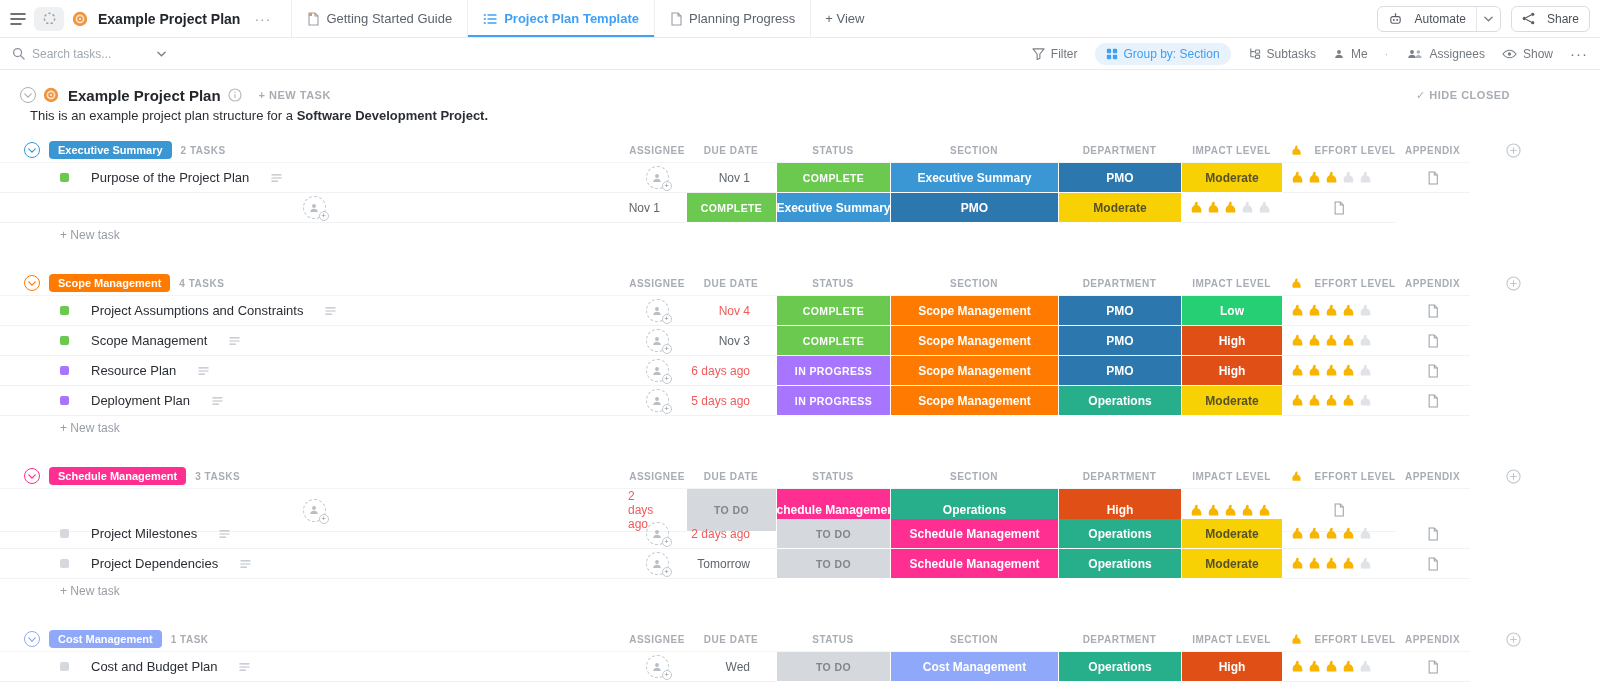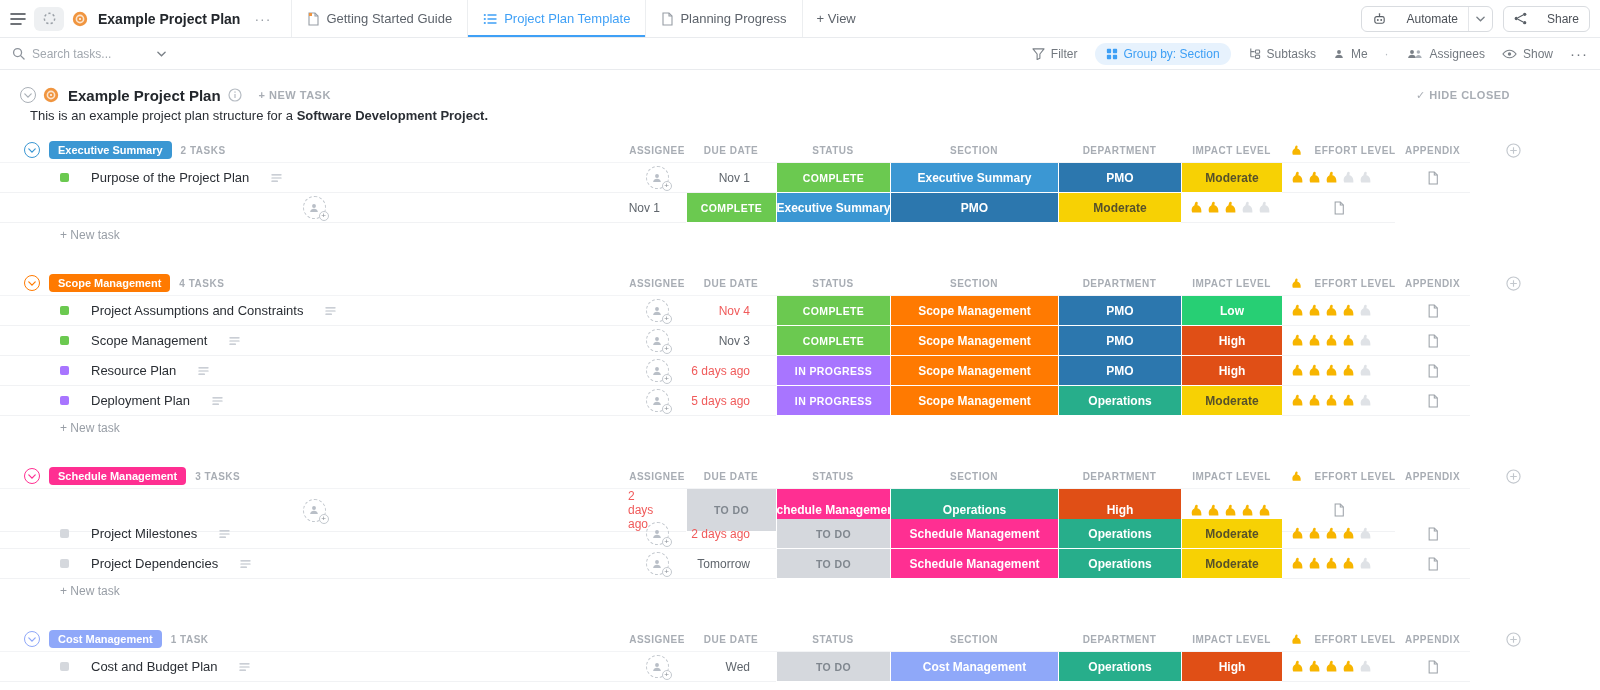--- a/index.html
+++ b/index.html
@@ -9,26 +9,26 @@
   
   .topbar{height:38px;display:flex;align-items:center;border-bottom:1px solid #e9ebee;padding:0 10px;gap:8px}
   .icon-btn{display:flex;align-items:center;justify-content:center;cursor:pointer}
   .spinner-btn{width:30px;height:24px;background:#eef0f2;border-radius:6px}
   .space-avatar{width:16px;height:16px}
   .doc-title{font-size:14px;font-weight:700;color:#23272c;margin-left:2px;white-space:nowrap}
   .title-more{color:#9aa0a7;font-size:14px;letter-spacing:1px;padding:0 6px;cursor:pointer}
   .tabs{display:flex;align-self:stretch;align-items:stretch;margin-left:6px}
   .tab{display:flex;align-items:center;gap:7px;padding:0 15px;font-size:13px;color:#5d636b;
        border-left:1px solid #eceef0;position:relative;cursor:pointer;white-space:nowrap}
-  .tab.active{color:#3fa0f6;font-weight:400;box-shadow:inset 0 -2px 0 #3fa0f6}
+  .tab.active{color:#3fa0f6;font-weight:700;box-shadow:inset 0 -2px 0 #3fa0f6}
   .add-view{display:flex;align-items:center;padding:0 14px;font-size:13px;color:#5d636b;border-left:1px solid #eceef0;cursor:pointer}
   .topbar-right{margin-left:auto;display:flex;align-items:center;gap:10px}
   .btn{display:flex;align-items:center;height:26px;border:1px solid #d9dce0;border-radius:6px;background:#fff;
        font-size:12px;color:#4c5158;cursor:pointer}
-  .btn .seg{display:flex;align-items:center;gap:20px;padding:0 10px;height:100%}
+  .btn .seg{display:flex;align-items:center;gap:12px;padding:0 10px;height:100%}
   .btn .seg.chev-seg{border-left:1px solid #e4e6e9;padding:0 7px}
   .chev{width:9px;height:6px;color:#7a8087}
 
   
   .toolbar{height:32px;display:flex;align-items:center;border-bottom:1px solid #e9ebee;padding:0 12px;font-size:12px;color:#72787f}
   .search-box{display:flex;align-items:center;gap:7px}
   .search-box input{border:none;outline:none;font-size:12px;width:118px;color:#3a3f45;
       font-family:"Liberation Sans","DejaVu Sans",sans-serif}
   .search-box input::placeholder{color:#a2a8af}
   .toolbar-right{margin-left:auto;display:flex;align-items:center;gap:17px}

